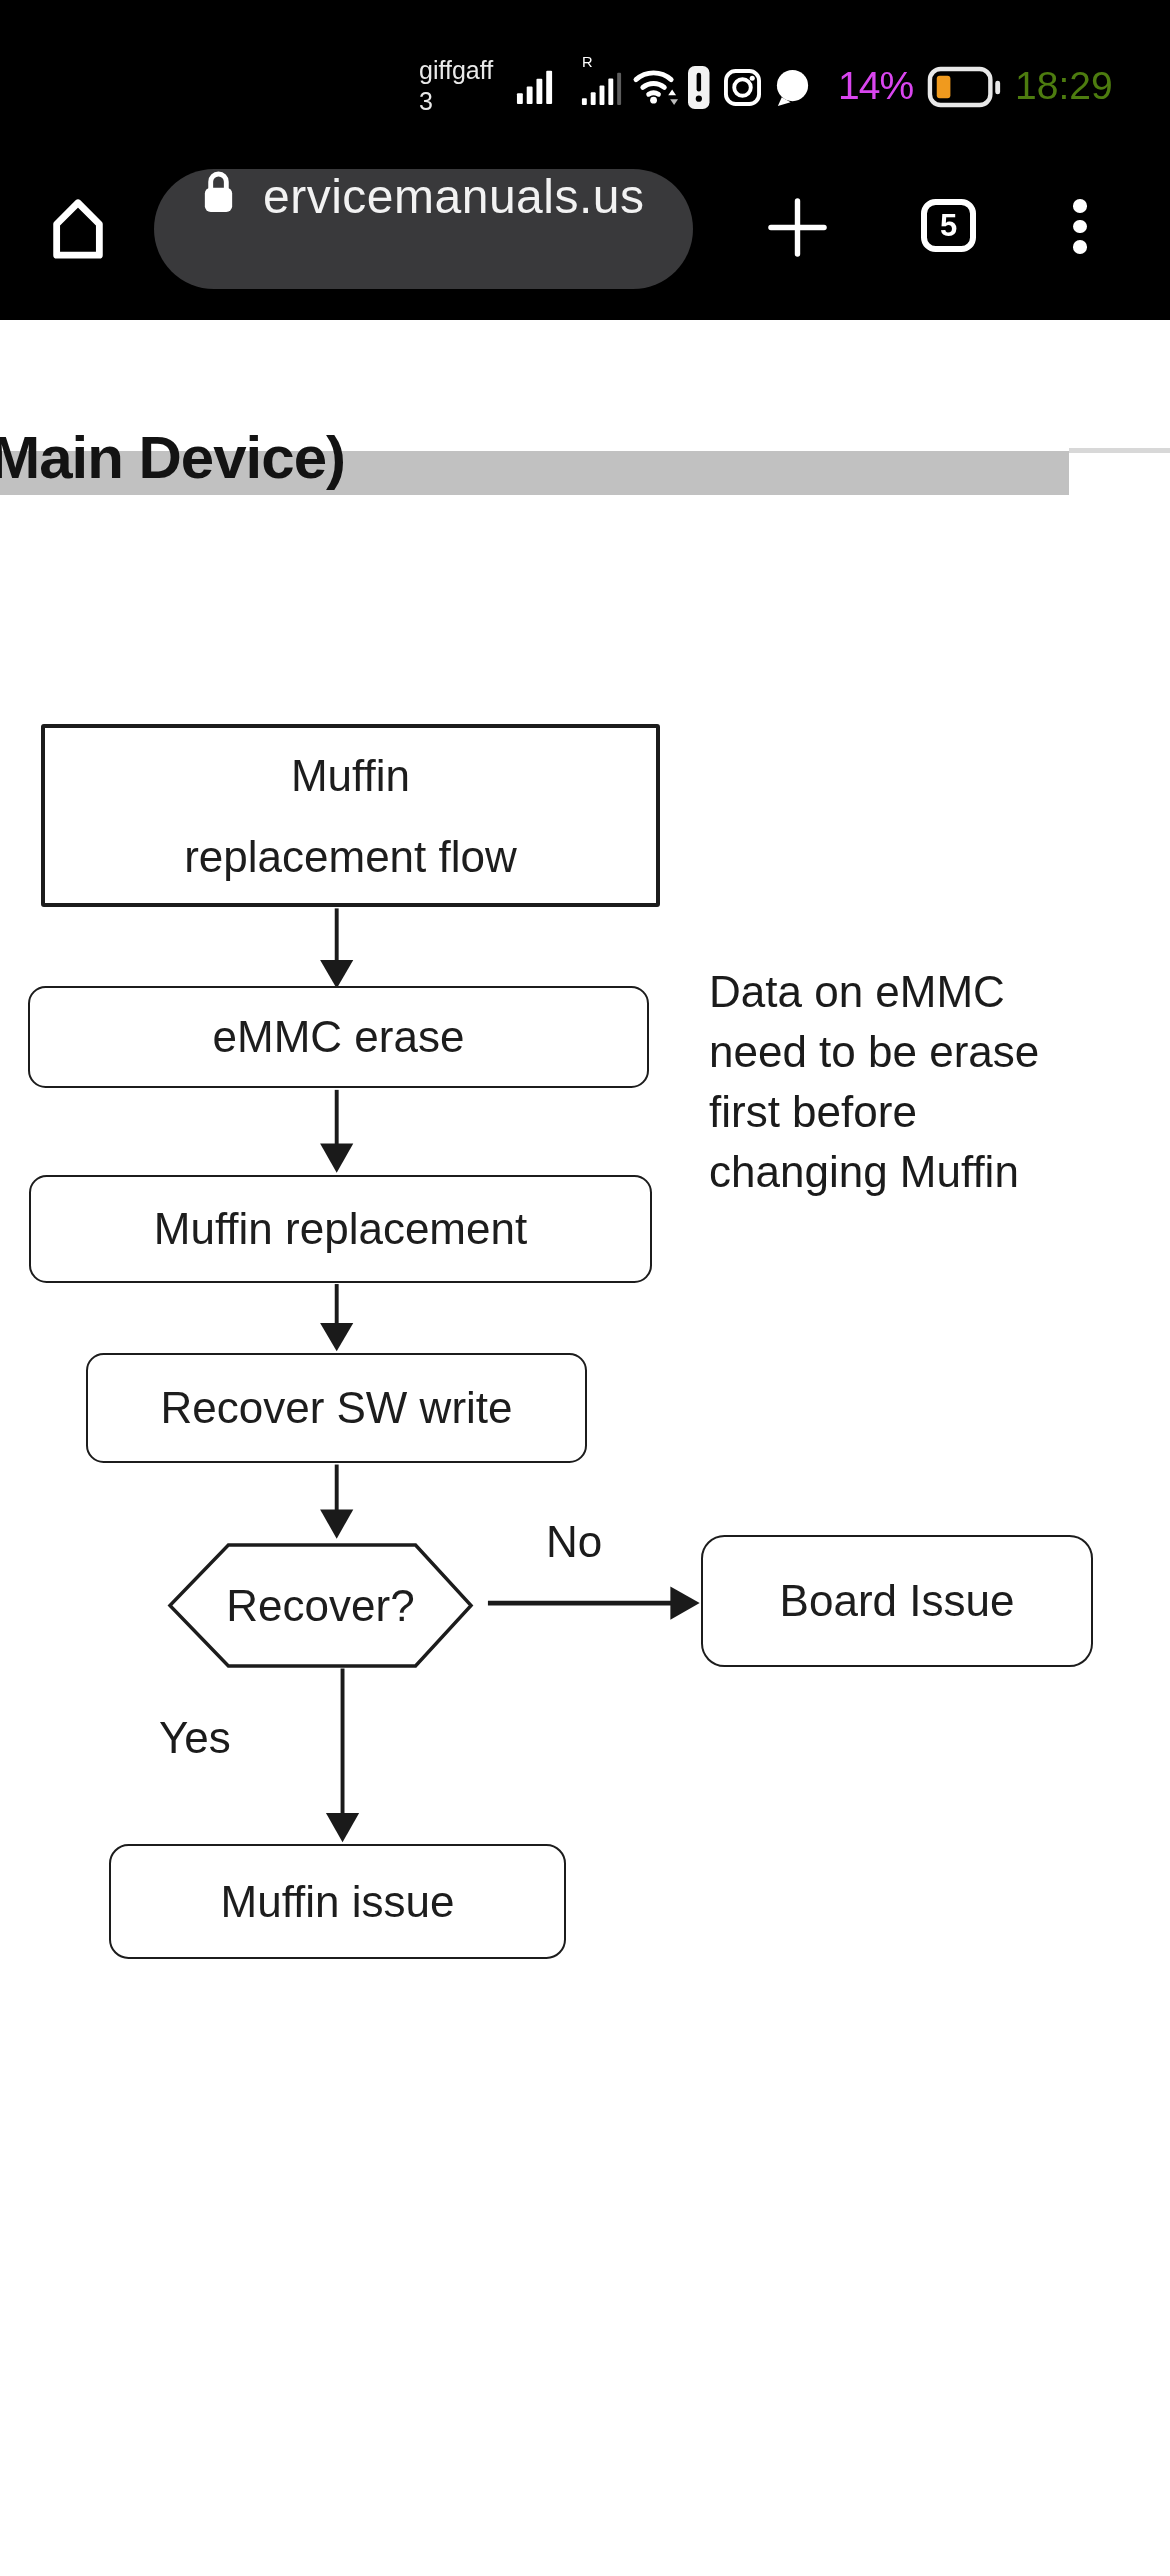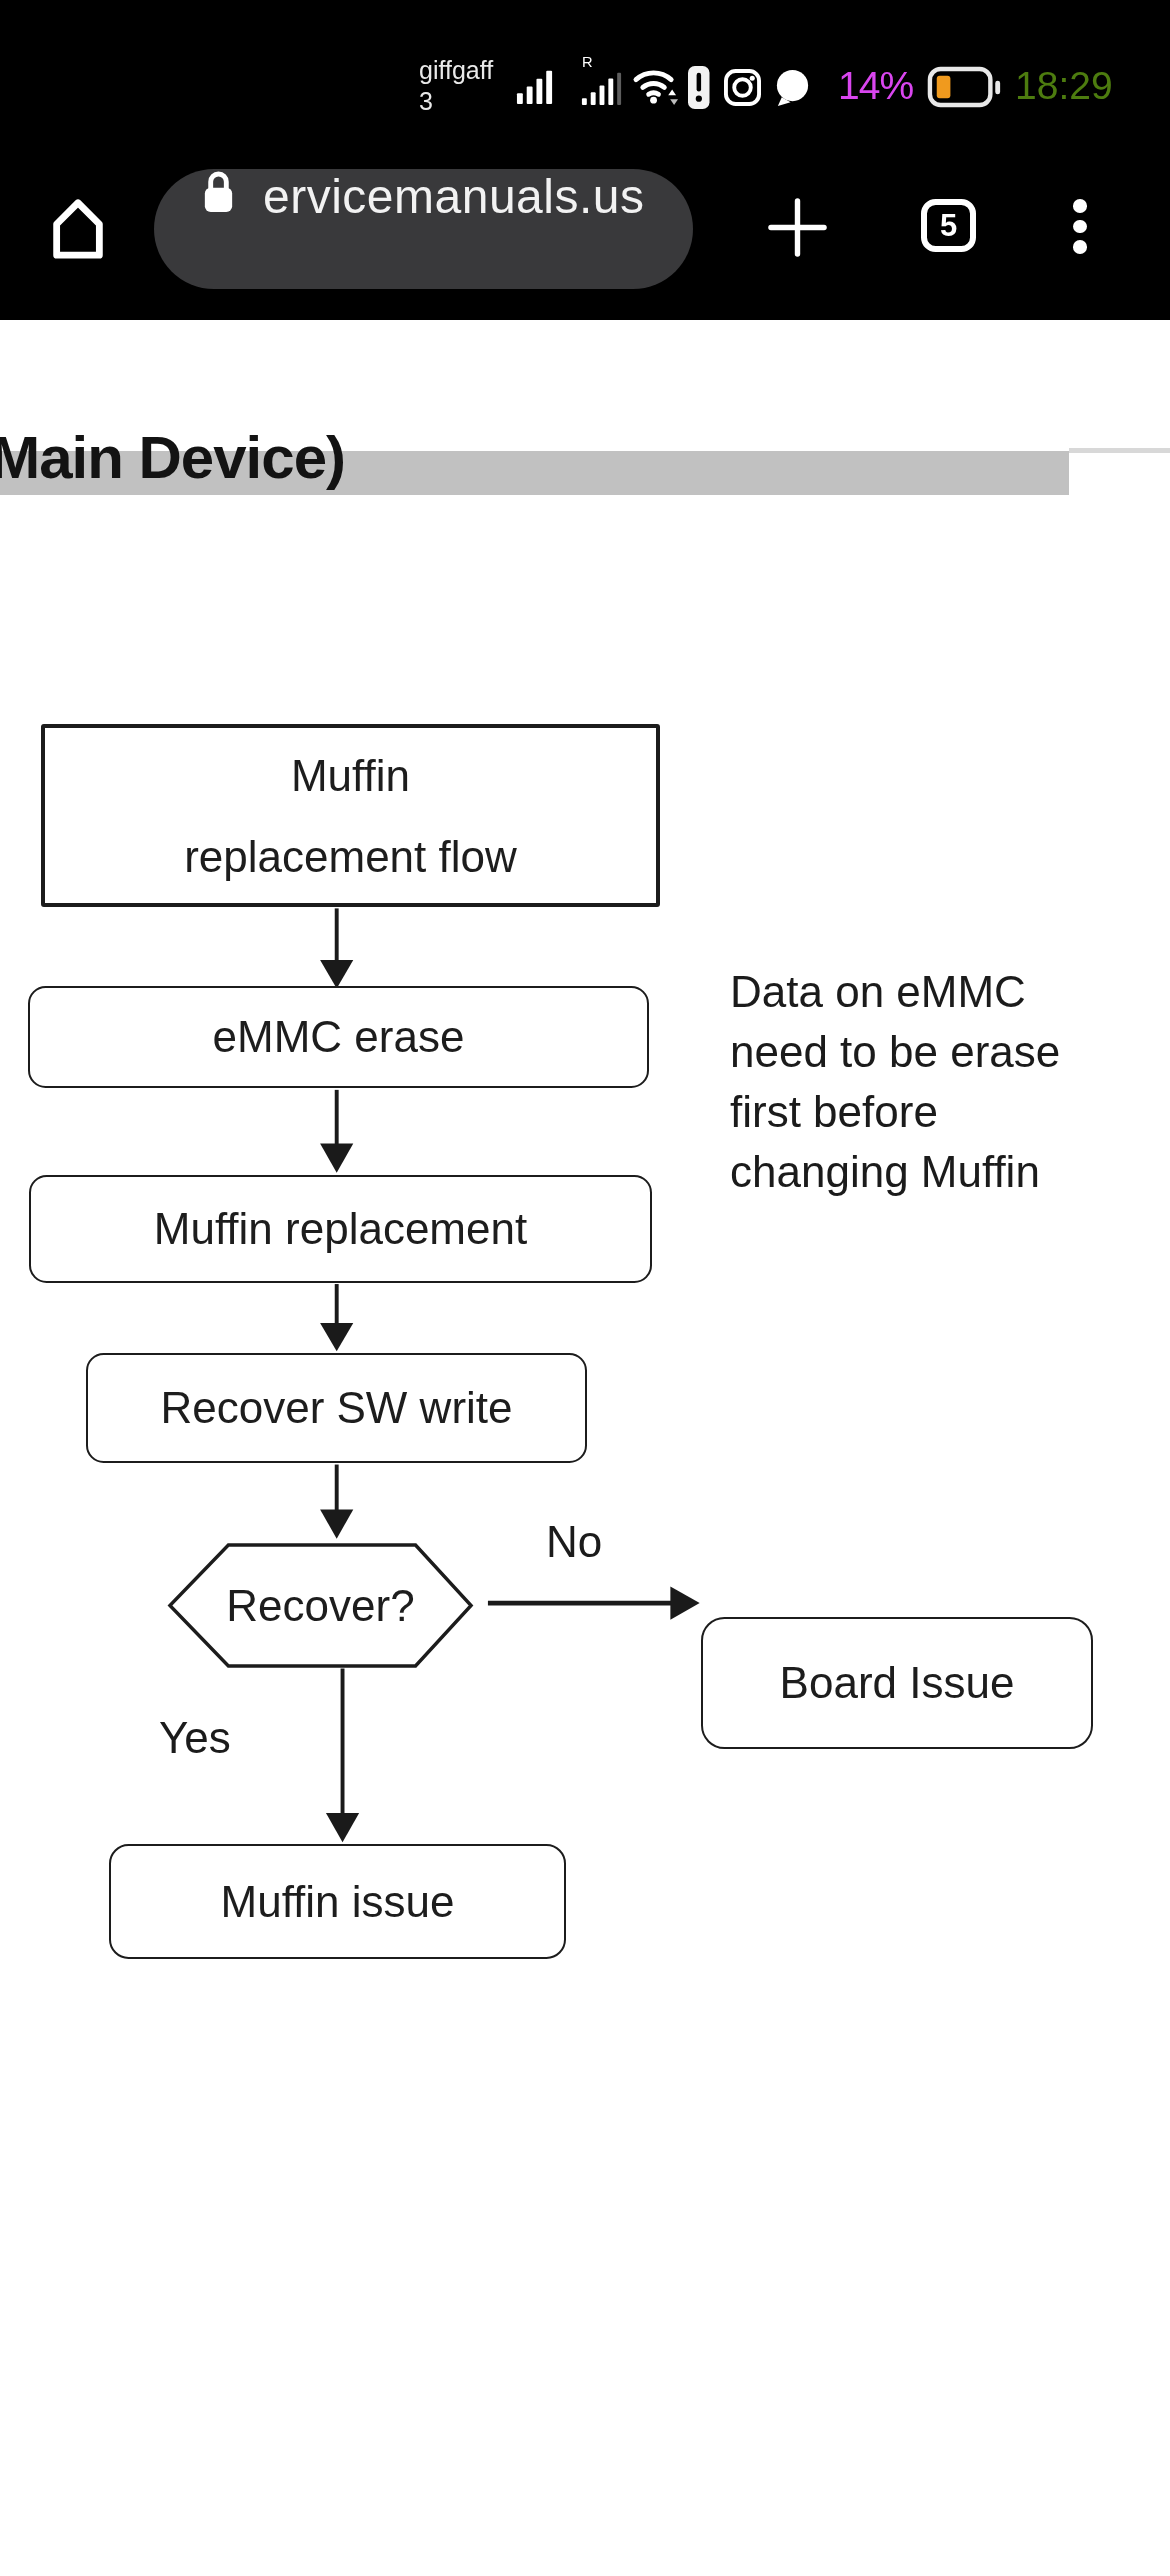--- a/index.html
+++ b/index.html
@@ -34,26 +34,26 @@
 
   
   .node{position:absolute;background:#fff;border:2.9px solid #1c1c1c;border-radius:17.6px;
         display:flex;align-items:center;justify-content:center;text-align:center;
         font-size:44px;color:#1d1d1d;box-sizing:border-box;}
   .node-start{left:41px;top:724px;width:619px;height:183px;border-width:4.9px;border-radius:2.9px;
               line-height:81px;white-space:pre-line;}
   .node-emmc{left:28px;top:986px;width:621px;height:102px;}
   .node-murepl{left:29px;top:1175px;width:623px;height:108px;}
   .node-prod{left:86px;top:1353px;width:501px;height:110px;}
-  .node-board{left:701px;top:1617px;width:392px;height:132px;border-radius:23.4px;text-align:right;}
+  .node-board{left:701px;top:1535px;width:392px;height:132px;border-radius:23.4px;text-align:right;}
   .node-muissue{left:109px;top:1844px;width:457px;height:115px;border-radius:19.5px;}
   .hex-wrap{position:absolute;left:167px;top:1542px;width:307px;height:127px;}
   .hex-label{position:absolute;left:0;top:0;width:100%;height:100%;display:flex;
              align-items:center;justify-content:center;font-size:44px;color:#1d1d1d;}
-  .note{position:absolute;left:730px;top:962px;font-size:44px;line-height:60px;color:#1b1b1b;
+  .note{position:absolute;left:709px;top:962px;font-size:44px;line-height:60px;color:#1b1b1b;
         white-space:pre-line;}
   .edge-label{position:absolute;font-size:44px;color:#1b1b1b;}
   .label-no{left:546px;top:1517px;}
   .label-yes{left:159px;top:1713px;}
   .connectors{position:absolute;left:0;top:683px;pointer-events:none;}
 </style>
 </head>
 <body>
 
 <div class="screen">

